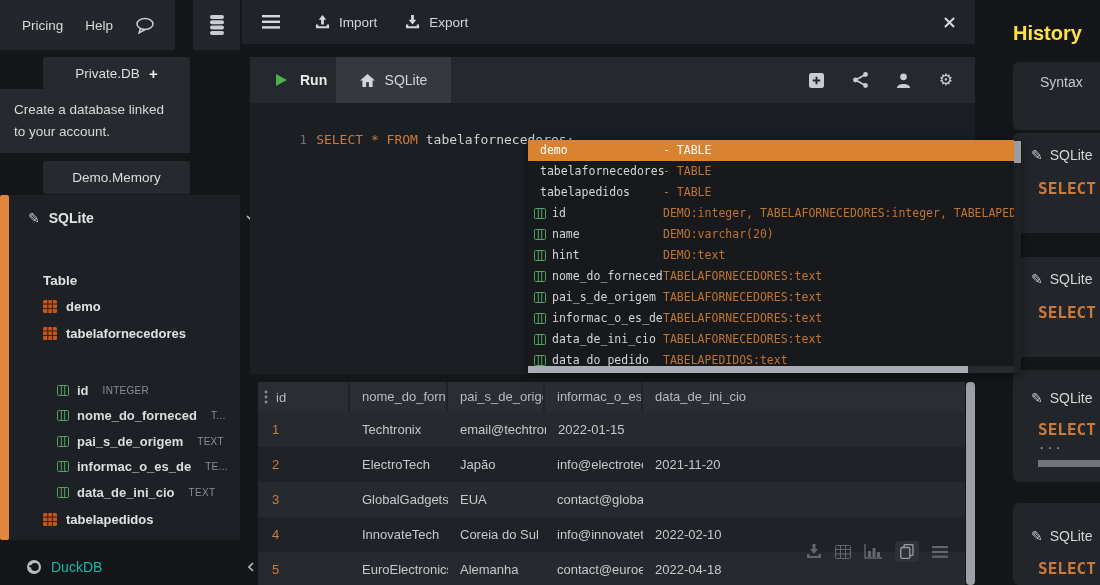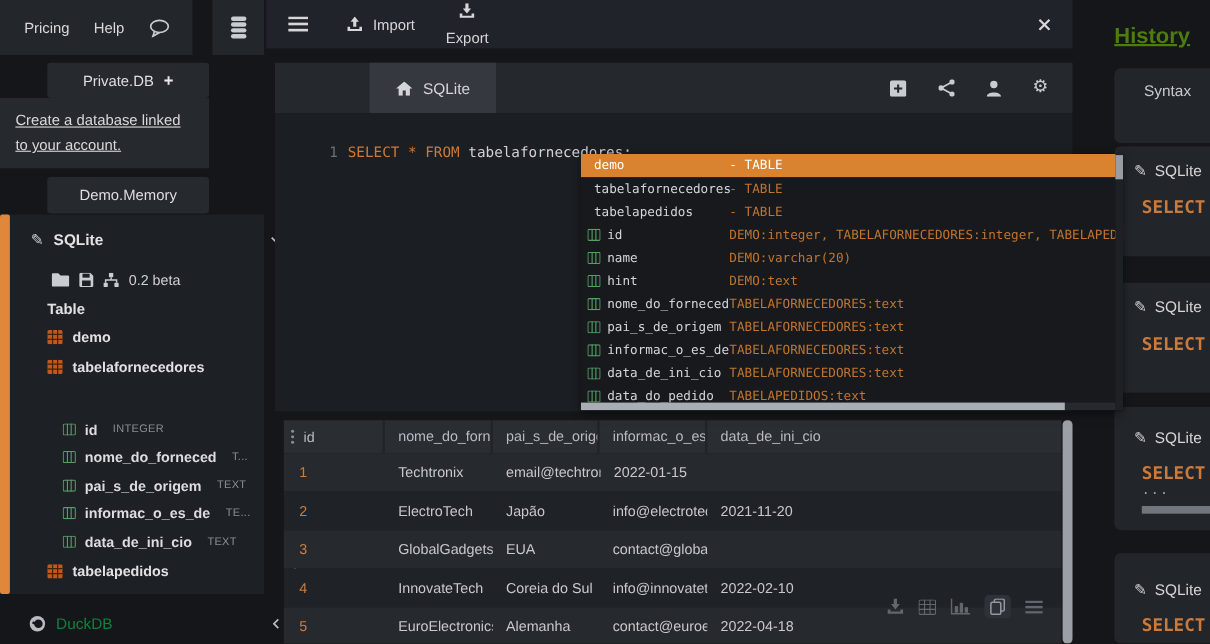--- a/index.html
+++ b/index.html
@@ -6,21 +6,21 @@
   body{width:1100px;height:585px;position:relative;overflow:hidden;
        font-family:"Liberation Sans",sans-serif;color:#d4d6d9;font-size:13px;}
   .r{position:absolute;}
   .mono{font-family:"DejaVu Sans Mono",monospace;}
   .icon{display:inline-block;vertical-align:middle;line-height:0;}
 
   
   .tl-header{left:0;top:0;width:175px;height:50px;background:#23262b;display:flex;align-items:center;gap:22px;padding-left:22px;box-sizing:border-box;color:#d7d9db;font-size:13.5px;}
   .db-box{left:193px;top:0;width:47px;height:50px;background:#23262b;display:flex;align-items:center;justify-content:center;color:#c9ccd0;}
   .side-tab{background:#26292e;border-radius:3px;display:flex;align-items:center;justify-content:center;color:#dcdee1;font-size:13.5px;}
-  .desc-panel{left:0;top:89px;width:190px;height:64px;background:#26292e;box-sizing:border-box;padding:10px 14px;line-height:1.65;color:#d7d9db;font-size:13.5px;text-decoration:underline;}
+  .desc-panel{left:0;top:89px;width:190px;height:64px;background:#26292e;box-sizing:border-box;padding:10px 14px;line-height:1.65;color:#d7d9db;font-size:13.5px;}
 
   
   .tree{left:0;top:195px;width:240px;height:345px;background:#1d2025;}
   .stripe{left:0;top:195px;width:9px;height:345px;background:#e0873c;border-radius:2px;}
   .trow{position:absolute;left:0;width:240px;display:flex;align-items:center;}
   .chev{position:absolute;right:12px;color:#b7babf;}
   .bold{font-weight:bold;}
   .coltype{font-size:10px;color:#8b8f95;margin-left:6px;letter-spacing:.3px;}
   .pencil{color:#c9ccd0;font-size:14px;line-height:1;}
 
@@ -60,21 +60,21 @@
   .rt-row{left:258px;width:707px;height:35px;display:flex;color:#c6c8cc;font-size:13px;}
   .cell{box-sizing:border-box;line-height:35px;padding-left:12px;white-space:nowrap;overflow:hidden;}
   .c0{width:92px;} .c1{width:98px;} .c2{width:97px;} .c3{width:98px;} .c4{width:322px;}
   .odd{background:#26292d;} .even{background:#1f2226;}
   .idv{color:#c87d41;}
   .rt-scroll{left:966px;top:382px;width:9px;height:203px;background:#9ba0a6;border-radius:4px;}
   .ov-icons{left:806px;top:541px;display:flex;align-items:center;gap:13px;color:#63676d;z-index:20;}
   .ov-pill{background:#2e3238;border-radius:4px;padding:3px 5px;color:#94989e;line-height:0;}
 
   
-  .h-title{left:1013px;top:22px;font-size:20px;font-weight:bold;color:#4d7c0f;text-decoration:underline;}
+  .h-title{left:1013px;top:22px;font-size:20px;font-weight:bold;color:#fde047;}
   .hcard{left:1013px;width:87px;background:#22252a;border-radius:6px 0 0 6px;box-sizing:border-box;}
   .hhead{position:absolute;left:18px;top:14px;display:flex;align-items:center;gap:7px;color:#d5d6d8;font-size:14px;}
   .hquery{position:absolute;left:25px;font-family:"DejaVu Sans Mono",monospace;font-size:16px;white-space:nowrap;}
   .hq-kw{color:#cc7a3a;font-weight:bold;}
   .hq-rest{color:#d3d5d7;}
   .hmore{position:absolute;left:25px;font-family:"DejaVu Sans Mono",monospace;font-size:12px;color:#9ea2a7;letter-spacing:1px;}
   .hscrollbar{position:absolute;left:25px;width:62px;height:7px;background:#71767c;}
   .syntax-tab{left:1013px;top:62px;width:87px;height:68px;background:#22252a;border-radius:6px 0 0 6px;box-sizing:border-box;padding:12px 0 0 27px;color:#c6c9cd;font-size:14px;}
 </style>
 </head>
@@ -113,37 +113,20 @@
 </div>
 
 <div class="r tree">
   <div class="trow" style="top:10px;height:26px;padding-left:28px;gap:9px;">
     <span class="pencil">✎</span>
     <span class="bold" style="font-size:14px;color:#e2e3e5;">SQLite</span>
     <span class="chev icon"><svg width="10" height="6" viewBox="0 0 10 6">
           <polyline points="1,1 5,5 9,1" fill="none" stroke="#b7babf" stroke-width="1.6"></polyline>
         </svg></span>
   </div>
-  <div class="trow" style="top:48px;height:22px;padding-left:47px;gap:9px;color:#cfd1d4;">
-    <span class="icon"><svg width="16" height="13" viewBox="0 0 16 13" fill="#c9ccd0">
-          <path d="M0 2 C0 1 .5 .5 1.5 .5 H6 L8 2.5 H14.5 C15.5 2.5 16 3 16 4 V11 C16 12 15.5 12.5 14.5 12.5 H1.5 C.5 12.5 0 12 0 11 Z"></path>
-        </svg></span>
-    <span class="icon"><svg width="13" height="13" viewBox="0 0 13 13">
-          <path d="M0 1.5 C0 .7 .7 0 1.5 0 H10 L13 3 V11.5 C13 12.3 12.3 13 11.5 13 H1.5 C.7 13 0 12.3 0 11.5 Z" fill="#c9ccd0"></path>
-          <rect x="3" y="0.8" width="6.5" height="3.6" fill="#1d2025"></rect>
-          <rect x="2.6" y="7" width="7.8" height="5" fill="#1d2025"></rect>
-        </svg></span>
-    <span class="icon"><svg width="14" height="13" viewBox="0 0 14 13">
-          <path d="M7 4 V6.5 M7 6.5 H2 V9 M7 6.5 H12 V9" stroke="#c9ccd0" fill="none" stroke-width="1.3"></path>
-          <rect x="5" y="0" width="4" height="4" rx=".8" fill="#c9ccd0"></rect>
-          <rect x="0" y="9" width="4" height="4" rx=".8" fill="#c9ccd0"></rect>
-          <rect x="10" y="9" width="4" height="4" rx=".8" fill="#c9ccd0"></rect>
-        </svg></span>
-    <span>0.2 beta</span>
-  </div>
   <div class="trow bold" style="top:76px;height:18px;padding-left:43px;font-size:13.5px;color:#dfe0e3;">
     <span>Table</span>
   </div>
   <div class="trow" style="top:99px;height:24px;padding-left:43px;gap:9px;">
     <span class="icon"><svg width="14" height="13" viewBox="0 0 14 13">
           <rect width="14" height="13" rx="1.5" fill="#c4571a"></rect>
           <g stroke="#42230e" stroke-width="1.1">
             <line x1="0" y1="4" x2="14" y2="4"></line>
             <line x1="0" y1="8.5" x2="14" y2="8.5"></line>
             <line x1="4.8" y1="0" x2="4.8" y2="13"></line>
@@ -234,56 +217,62 @@
   </div>
 </div>
 <div class="r stripe"></div>
 
 <div class="r trow" style="top:552px;height:30px;padding-left:26px;gap:9px;width:240px;">
   <span class="icon"><svg width="16" height="16" viewBox="0 0 16 16">
         <circle cx="8" cy="8" r="7" fill="#b9bdc3"></circle>
         <circle cx="8.9" cy="8" r="3.9" fill="#16181c"></circle>
         <circle cx="4.6" cy="7.3" r="1.3" fill="#16181c"></circle>
       </svg></span>
-  <span style="font-size:14px;color:#15803d;">DuckDB</span>
+  <span style="font-size:14px;color:#14b8a6;">DuckDB</span>
   <span class="chev icon" style="right:12px;"><svg width="6" height="10" viewBox="0 0 6 10">
         <polyline points="5,1 1,5 5,9" fill="none" stroke="#b7babf" stroke-width="1.6"></polyline>
       </svg></span>
 </div>
 
 <div class="r topbar">
   <span class="icon" style="margin-left:20px;">
     <svg width="18" height="14" viewBox="0 0 18 14" fill="#d5d7d9">
         <rect width="18" height="2.4" y="0"></rect>
         <rect width="18" height="2.4" y="5.6"></rect>
         <rect width="18" height="2.4" y="11.2"></rect>
       </svg>
   </span>
   <span class="tb-item" style="margin-left:35px;">
     <span class="icon"><svg width="15" height="15" viewBox="0 0 16 16" fill="#d5d7d9">
           <path d="M8 0 L12 5 H9.5 V10 H6.5 V5 H4 Z"></path>
           <path d="M1 10 V14 H15 V10 H12.5 V12 H3.5 V10 Z"></path>
         </svg></span>
     <span>Import</span>
   </span>
-  <span class="tb-item" style="margin-left:28px;flex-direction:column;">
+  <span class="tb-item" style="margin-left:28px;">
     <span class="icon"><svg width="15" height="15" viewBox="0 0 16 16" fill="#d5d7d9">
           <path d="M8 10 L4 5 H6.5 V0 H9.5 V5 H12 Z"></path>
           <path d="M1 10 V14 H15 V10 H12.5 V12 H3.5 V10 Z"></path>
         </svg></span>
     <span>Export</span>
   </span>
   <span class="icon" style="margin-left:auto;margin-right:20px;">
     <svg width="11" height="11" viewBox="0 0 12 12">
         <path d="M1 1 L11 11 M11 1 L1 11" stroke="#d5d7d9" stroke-width="2.2"></path>
       </svg>
   </span>
 </div>
 
 <div class="r runbar">
+  <div class="run-btn">
+    <span class="icon"><svg width="13" height="14" viewBox="0 0 13 14">
+          <polygon points="1,1 12,7 1,13" fill="#4caf50"></polygon>
+        </svg></span>
+    <span>Run</span>
+  </div>
   <div class="sql-tab">
     <span class="icon"><svg width="15" height="13" viewBox="0 0 16 14" fill="#d3d5d8">
           <path d="M8 0 L16 7 H13.5 V14 H9.5 V9 H6.5 V14 H2.5 V7 H0 Z"></path>
         </svg></span>
     <span>SQLite</span>
   </div>
   <div class="rb-icons">
     <span class="icon"><svg width="15" height="15" viewBox="0 0 16 16">
           <rect width="16" height="16" rx="2.5" fill="#c9ccd0"></rect>
           <path d="M8 4 V12 M4 8 H12" stroke="#25282d" stroke-width="2"></path>

